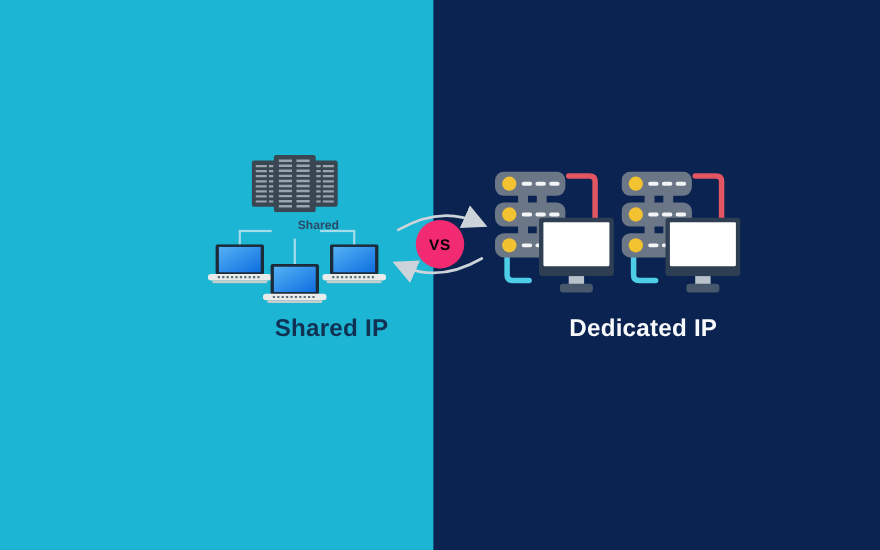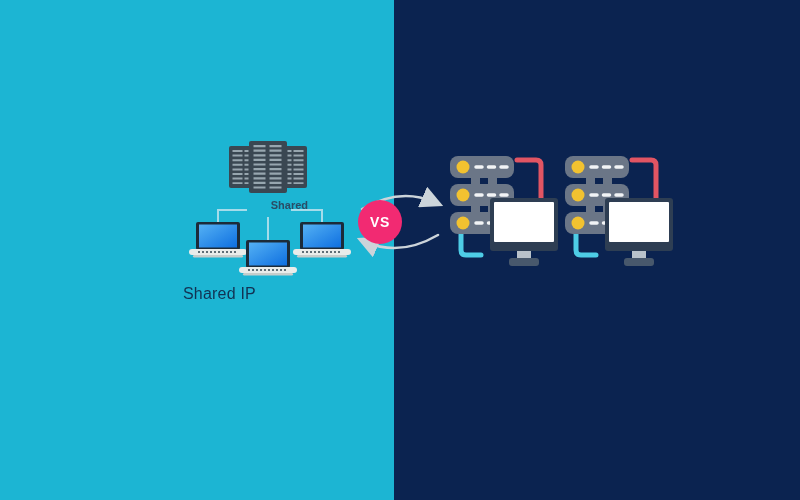--- a/index.html
+++ b/index.html
@@ -14,26 +14,26 @@
   html,body{margin:0;padding:0;}
   .canvas{position:relative;width:800px;height:500px;overflow:hidden;
           font-family:"Liberation Sans",sans-serif;background:var(--left-bg);}
   .panel{position:absolute;top:0;height:100%;}
   .panel-left{left:0;width:394px;background:var(--left-bg);}
   .panel-right{left:394px;width:406px;background:var(--right-bg);}
   .abs{position:absolute;}
   .net-line{position:absolute;background:var(--connector-line);}
   .shared-label{position:absolute;left:228px;top:199px;width:80px;text-align:right;
                 font-size:11px;font-weight:bold;color:var(--shared-label);}
-  .title{position:absolute;width:170px;text-align:left;font-weight:normal;
-         font-size:16px;letter-spacing:.2px;}
+  .title{position:absolute;width:170px;text-align:right;font-weight:bold;
+         font-size:22px;letter-spacing:.2px;}
   .title-left{left:183px;top:285px;color:var(--left-title);}
   .title-right{left:482px;top:285px;color:var(--right-title);}
-  .vs-badge{position:absolute;left:358px;top:200px;width:44px;height:44px;border-radius:50%;
-            background:var(--vs-pink);color:#ffffff;display:flex;align-items:center;
+  .vs-badge{position:absolute;left:378px;top:200px;width:44px;height:44px;border-radius:50%;
+            background:var(--vs-pink);color:#000000;display:flex;align-items:center;
             justify-content:center;font-weight:bold;font-size:14px;letter-spacing:.6px;}
   .defs{position:absolute;width:0;height:0;}
 </style>
 </head>
 <body>
 
 <svg class="defs" aria-hidden="true">
   <defs>
     <linearGradient id="lapGrad" x1="0" y1="0" x2="1" y2="1">
       <stop offset="0" stop-color="#54b1f4"></stop>
@@ -123,13 +123,14 @@
     <span>VS</span>
   </div>
 
   <svg class="abs" style="left:450px;top:156px;" width="110" height="112">
       <use href="#sym-servergroup"></use>
     </svg>
   <svg class="abs" style="left:565px;top:156px;" width="110" height="112">
       <use href="#sym-servergroup"></use>
     </svg>
 
+  <div class="title title-right">Dedicated IP</div>
 </div>
 
 </body></html>

